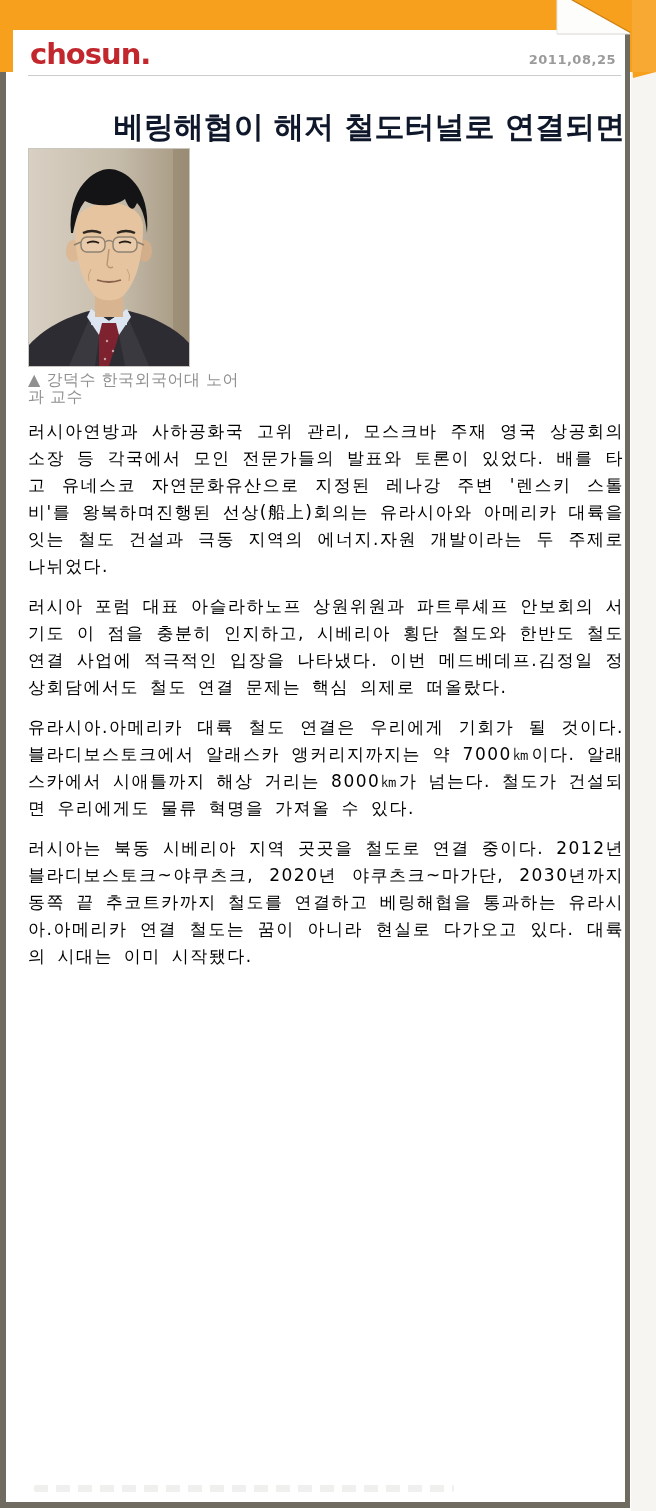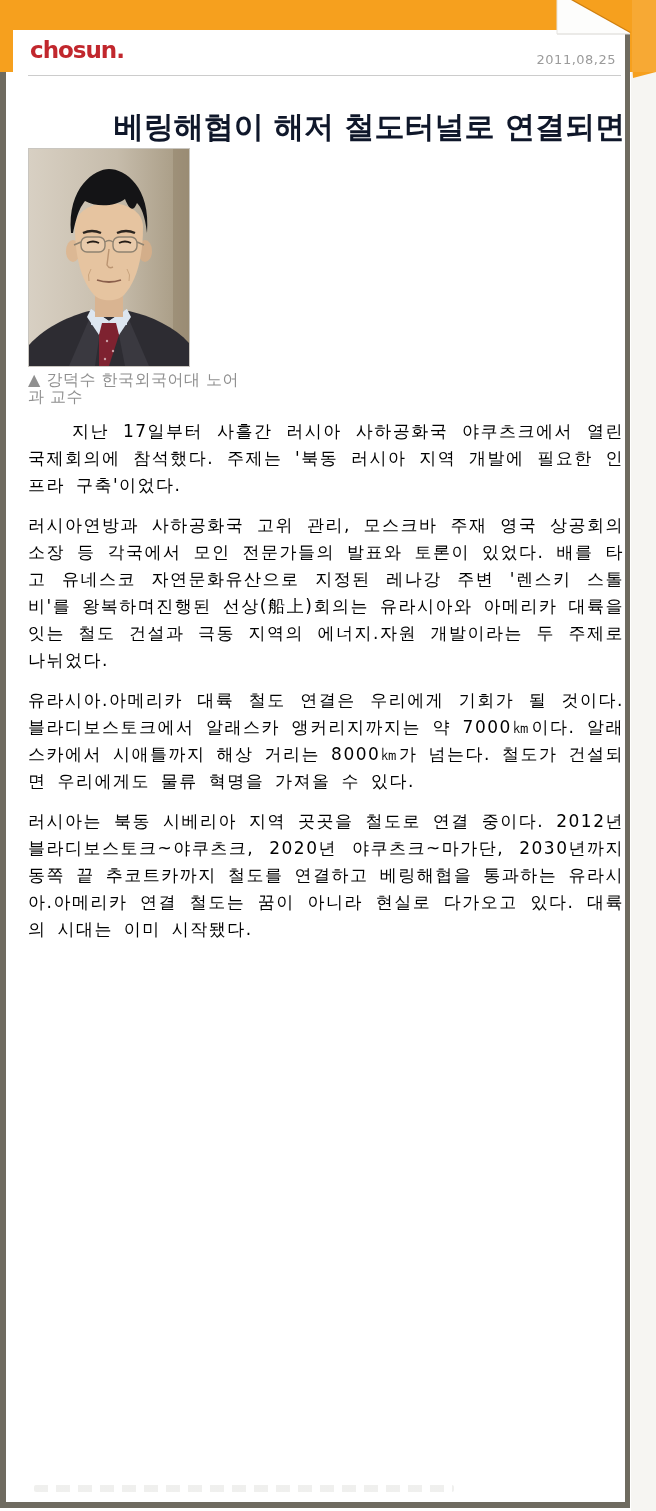--- a/index.html
+++ b/index.html
@@ -15,26 +15,26 @@
     position:absolute;left:0;top:30px;width:630px;height:1478px;box-sizing:border-box;
     background:#ffffff;
     border-left:6px solid #6f6b60;border-right:5px solid #6f6b60;border-bottom:6px solid #6f6b60;
     z-index:1;overflow:hidden;
   }
   .left-orange-patch{position:absolute;left:0;top:0;width:13px;height:72px;background:#f6a01e;z-index:2;}
   .fold{position:absolute;left:556px;top:0;width:100px;height:82px;z-index:3;}
   
   .logo{
     position:absolute;left:24px;top:7px;
-    font-size:23px;font-weight:bold;letter-spacing:-1px;color:#c1272d;
+    font-size:29px;font-weight:bold;letter-spacing:-1px;color:#c1272d;
     text-decoration:none;cursor:pointer;
   }
   .date{
     position:absolute;right:9px;top:22px;
-    font-size:13px;color:#9b9b9b;letter-spacing:0.5px;
+    font-size:13px;color:#9b9b9b;letter-spacing:0.5px;font-weight:bold;
   }
   .rule{position:absolute;left:22px;right:4px;top:45px;height:0;border-top:1px solid #cccccc;}
   
   .headline{
     position:absolute;left:0;right:0;top:57px;
     text-align:right;font-size:30px;font-weight:bold;color:#0f172a;
     letter-spacing:0px;white-space:nowrap;
   }
   
   .photo{
@@ -128,22 +128,22 @@
       <path d="M80,100 L78,116 Q80,120 84,118" stroke="#bb9572" stroke-width="1.4" fill="none"></path>
 
       <path d="M68,131 Q80,135 92,131" stroke="#8a5f4c" stroke-width="1.8" fill="none"></path>
       <path d="M62,120 Q58,126 60,132 M98,120 Q102,126 100,132" stroke="#c9a47e" stroke-width="1" fill="none"></path>
     </svg>
   </div>
 
   <div class="caption">▲ 강덕수 한국외국어대 노어과 교수</div>
 
   <div class="body-text">
-    <p class="first">지난 17일부터 사흘간 러시아 사하공화국 야쿠츠크에서 열린 국제회의에 참석했다. 주제는 '북동 러시아 지역 개발에 필요한 인프라 구축'이었다.</p>
     <p>러시아연방과 사하공화국 고위 관리, 모스크바 주재 영국 상공회의소장 등 각국에서 모인 전문가들의 발표와 토론이 있었다. 배를 타고 유네스코 자연문화유산으로 지정된 레나강 주변 '렌스키 스톨비'를 왕복하며진행된 선상(船上)회의는 유라시아와 아메리카 대륙을 잇는 철도 건설과 극동 지역의 에너지.자원 개발이라는 두 주제로 나뉘었다.</p>
+    <p>러시아 포럼 대표 아슬라하노프 상원위원과 파트루셰프 안보회의 서기도 이 점을 충분히 인지하고, 시베리아 횡단 철도와 한반도 철도 연결 사업에 적극적인 입장을 나타냈다. 이번 메드베데프.김정일 정상회담에서도 철도 연결 문제는 핵심 의제로 떠올랐다.</p>
     <p>유라시아.아메리카 대륙 철도 연결은 우리에게 기회가 될 것이다. 블라디보스토크에서 알래스카 앵커리지까지는 약 7000㎞이다. 알래스카에서 시애틀까지 해상 거리는 8000㎞가 넘는다. 철도가 건설되면 우리에게도 물류 혁명을 가져올 수 있다.</p>
     <p>러시아는 북동 시베리아 지역 곳곳을 철도로 연결 중이다. 2012년 블라디보스토크~야쿠츠크, 2020년 야쿠츠크~마가단, 2030년까지 동쪽 끝 추코트카까지 철도를 연결하고 베링해협을 통과하는 유라시아.아메리카 연결 철도는 꿈이 아니라 현실로 다가오고 있다. 대륙의 시대는 이미 시작됐다.</p>
   </div>
 
   <div class="footer-ghost"></div>
 </div>
 
 <div class="left-orange-patch"></div>
 
 <div class="fold">

